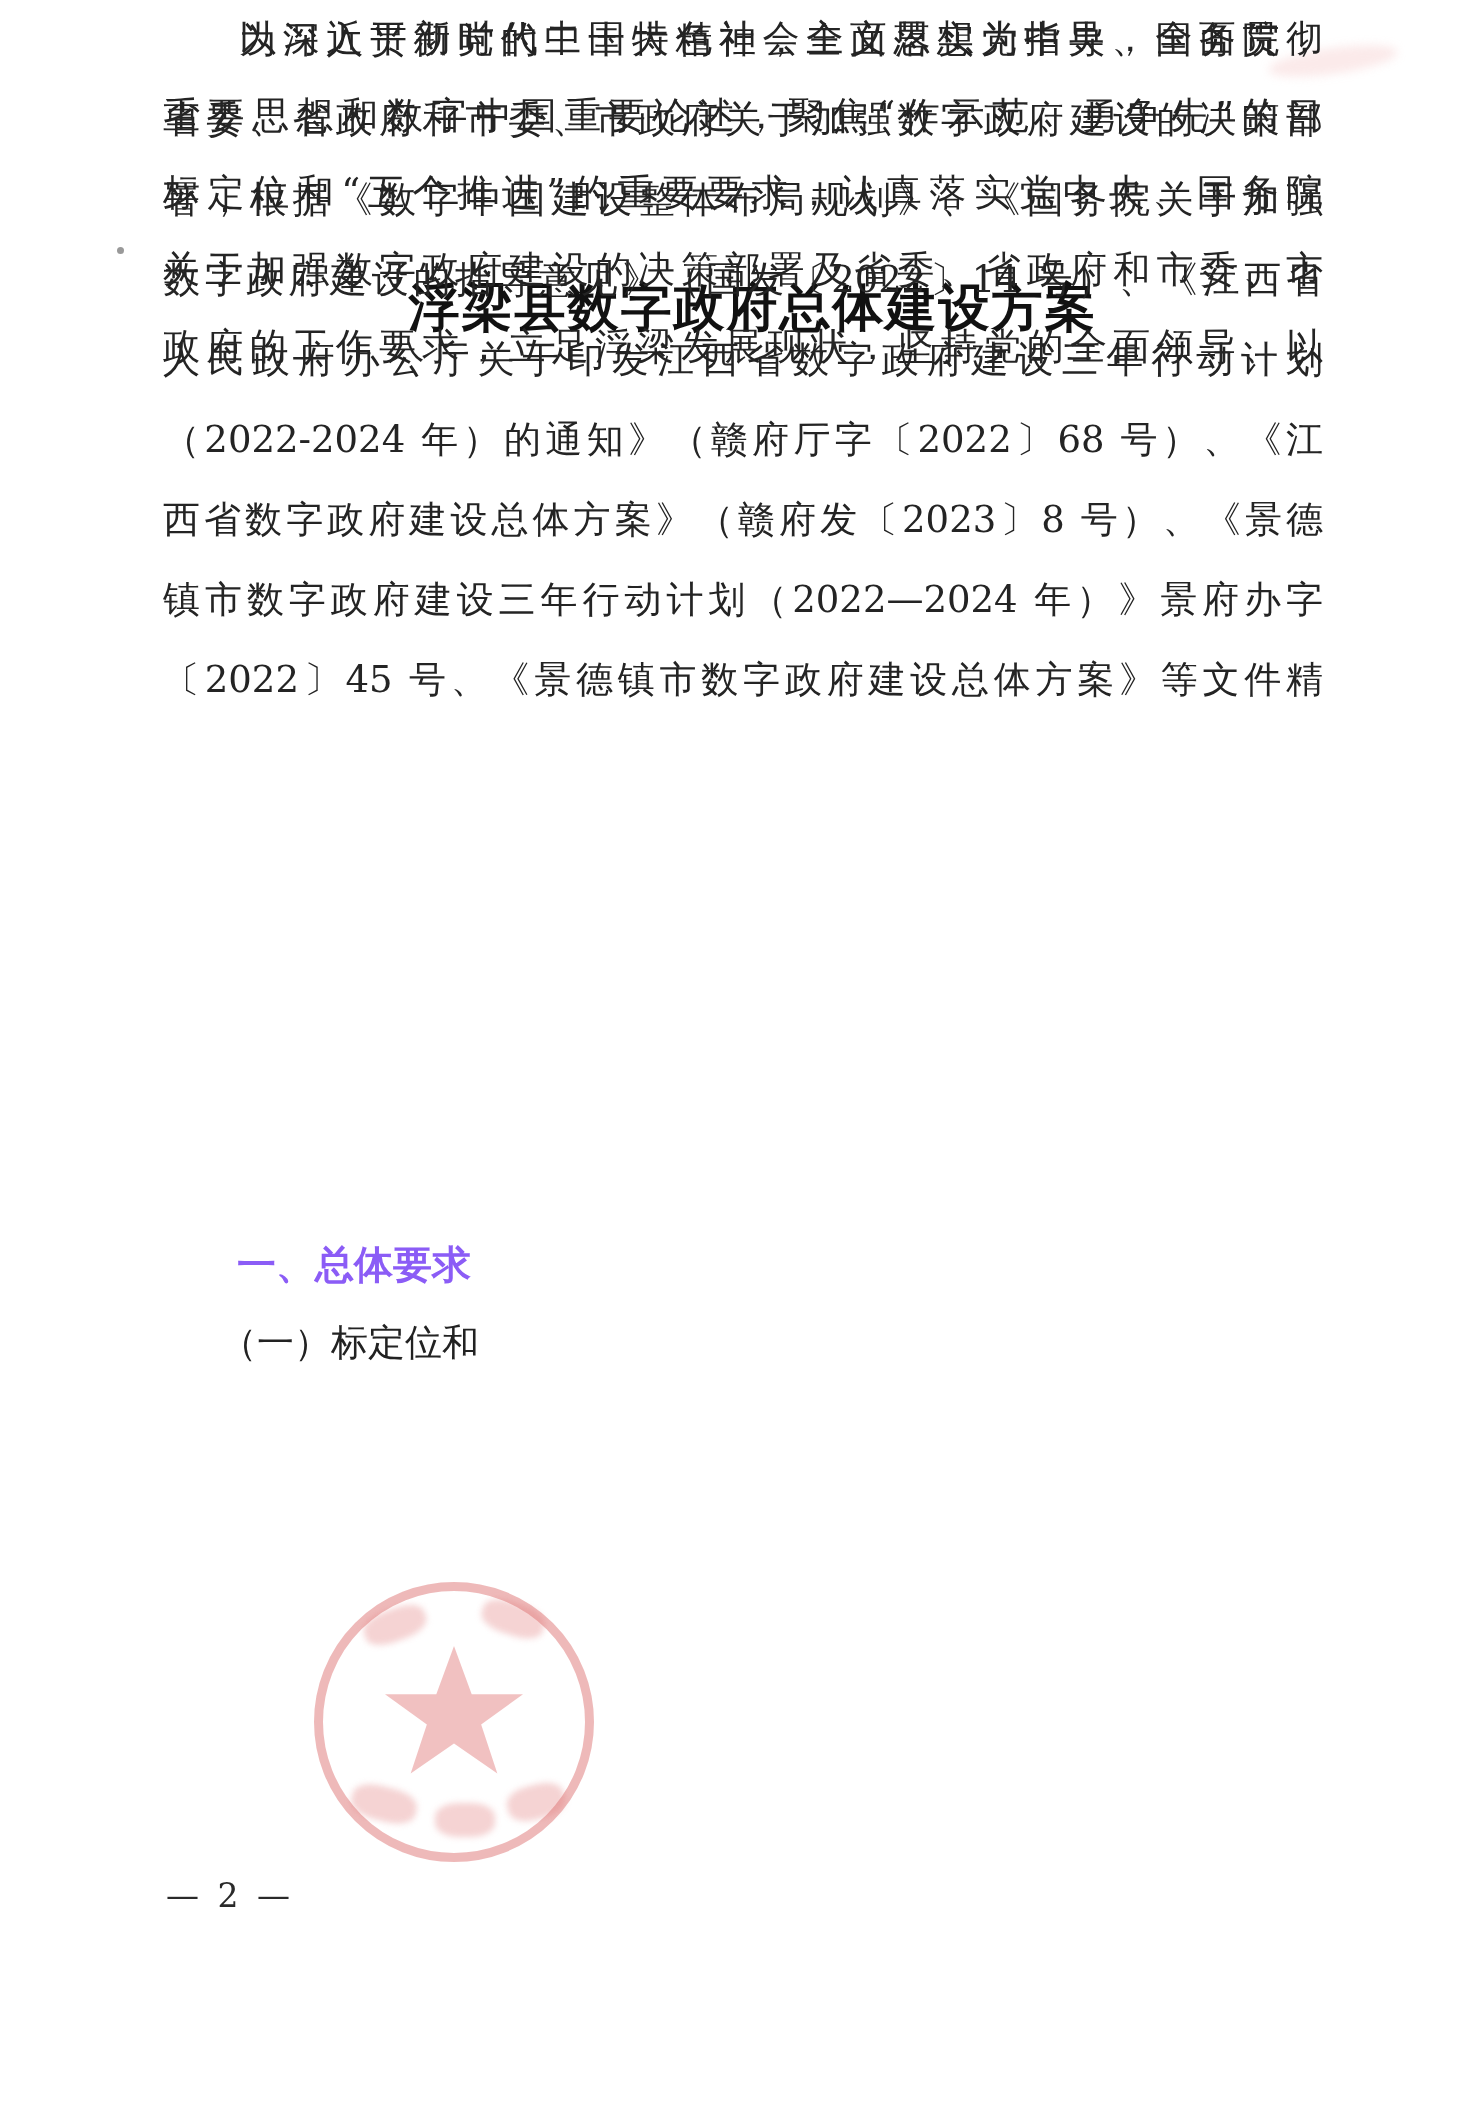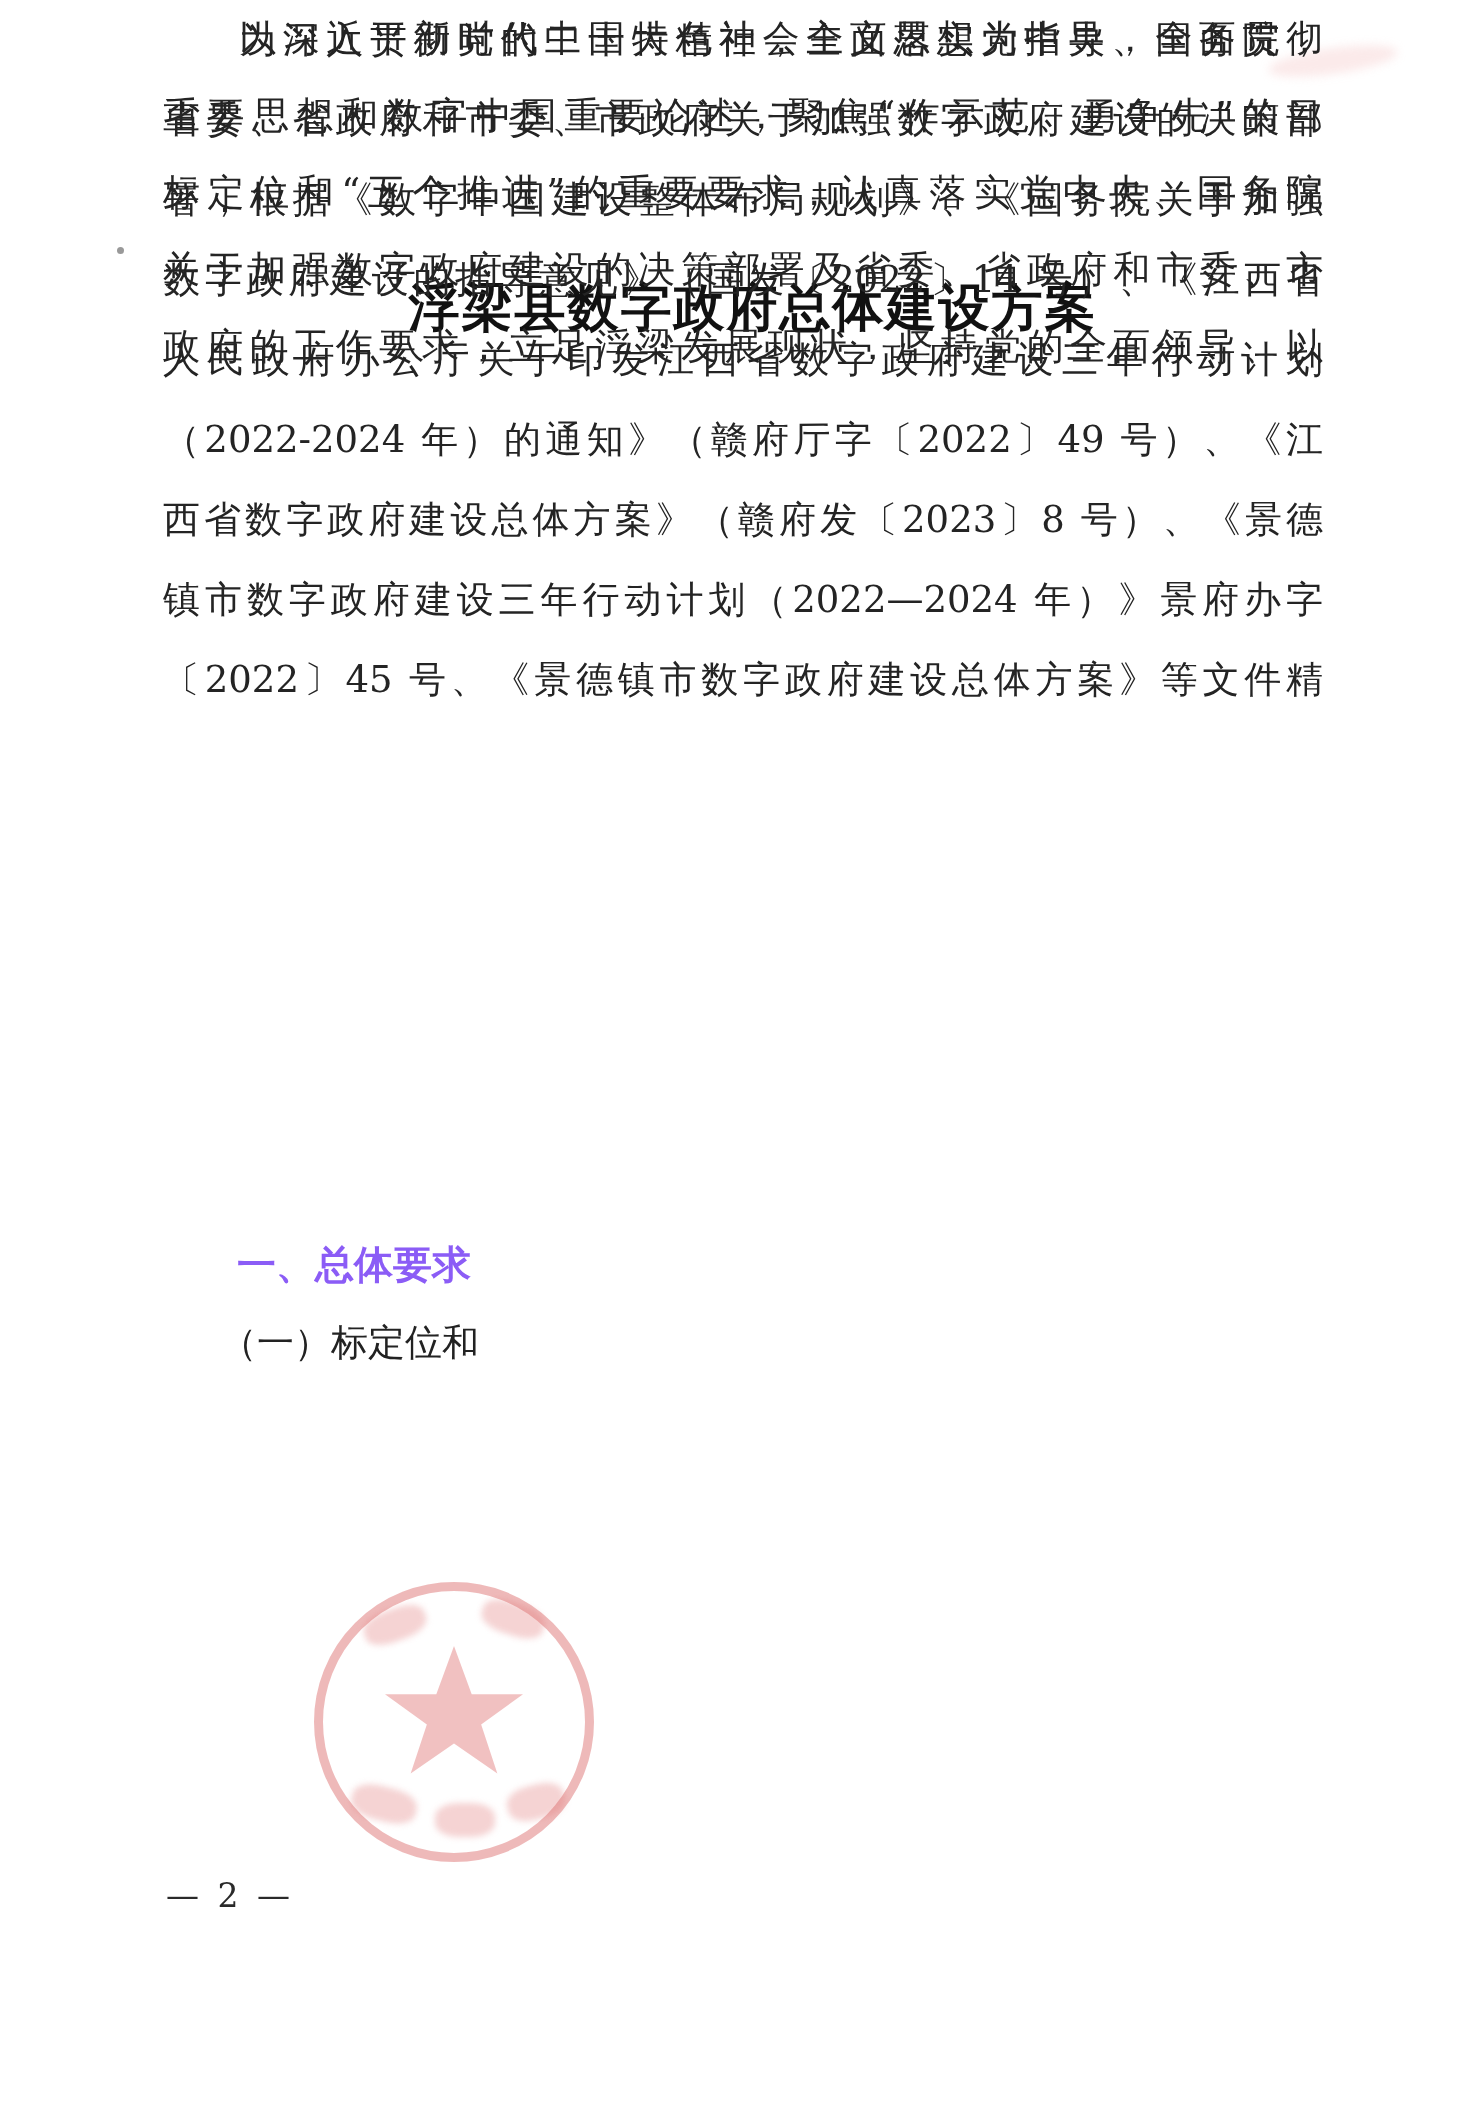--- a/index.html
+++ b/index.html
@@ -107,21 +107,21 @@
   <span class="smudge"></span>
 
   <h1 class="title">浮梁县数字政府总体建设方案</h1>
 
   <div class="para intro">
     <div class="line fill indent">为深入贯彻党的二十大精神，全面落实党中央、国务院，</div>
     <div class="line fill">省委、省政府和市委、市政府关于加强数字政府建设的决策部</div>
     <div class="line fill">署，根据《数字中国建设整体布局规划》、《国务院关于加强</div>
     <div class="line fill">数字政府建设的指导意见》（国发〔2022〕14 号）、《江西省</div>
     <div class="line fill">人民政府办公厅关于印发江西省数字政府建设三年行动计划</div>
-    <div class="line fill">（2022-2024 年）的通知》（赣府厅字〔2022〕49 号）、《江</div>
+    <div class="line fill">（2022-2024 年）的通知》（赣府厅字〔2022〕68 号）、《江</div>
     <div class="line fill">西省数字政府建设总体方案》（赣府发〔2023〕8 号）、《景德</div>
     <div class="line fill">镇市数字政府建设三年行动计划（2022—2024 年）》景府办字</div>
     <div class="line fill">〔2022〕45 号、《景德镇市数字政府建设总体方案》等文件精</div>
   </div>
 
   <div class="heading1">一、总体要求</div>
   <div class="heading2">（一）标定位和</div>
 
   <div class="para guiding">
     <div class="line fill indent">以习近平新时代中国特色社会主义思想为指导，全面贯彻</div>

